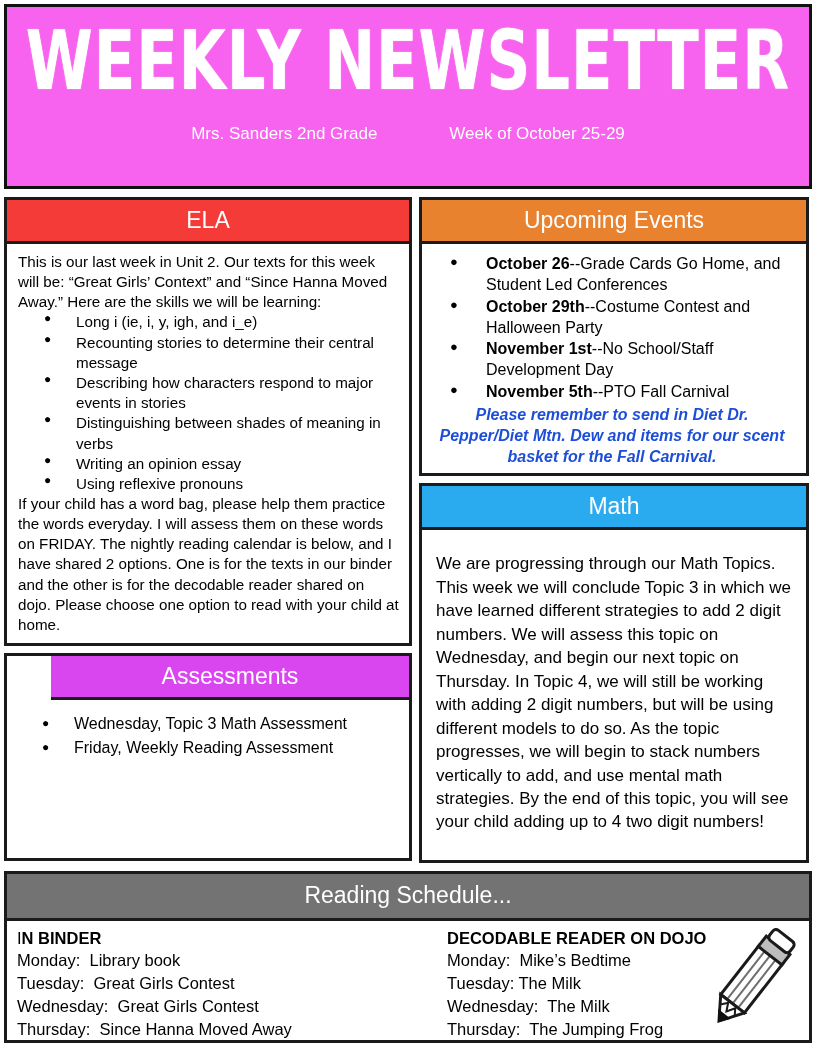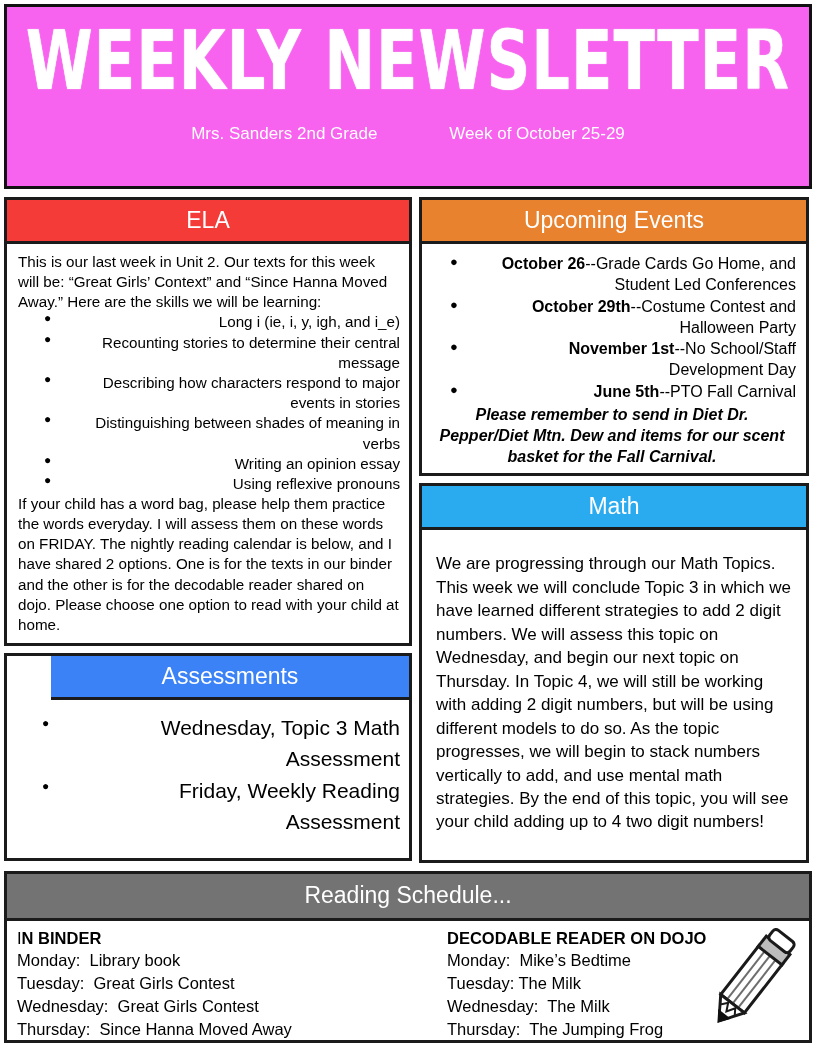--- a/index.html
+++ b/index.html
@@ -74,37 +74,36 @@
   .card-head {
     border-bottom: 3px solid #1b1b1b;
     text-align: center;
     color: #ffffff;
     font-size: 23px;
     line-height: 1.05;
     padding: 8px 4px 9px 4px;
   }
   .head-ela { background: #F43B38; }
   .head-events { background: #E8822F; }
-  .head-assess { background: #3b82f6; margin-left: 44px; }
+  .head-assess { background: #d946ef; margin-left: 44px; }
   .head-math { background: #2BABEF; }
   .head-reading { background: #737373; }
 
   .card-body {
     padding: 8px 9px 8px 11px;
-    font-size: 21px;
+    font-size: 16px;
     line-height: 1.32;
   }
 
   .para { margin: 0; }
 
   ul.bullets {
     list-style: none;
     margin: 0;
     padding: 0;
-    text-align: right;
   }
   ul.bullets > li {
     position: relative;
     padding-left: 58px;
     margin: 0;
     line-height: 1.33;
   }
   ul.bullets > li::before {
     content: "\25CF";
     position: absolute;
@@ -114,21 +113,21 @@
   }
   .card-ela .card-body { font-size: 15.2px; }
   .card-ela ul.bullets > li { padding-left: 58px; }
 
   
   .card-events .card-body { padding: 9px 10px 6px 6px; font-size: 16px; line-height: 1.34; }
   .card-events ul.bullets > li { padding-left: 58px; margin-bottom: 0px; }
   .card-events ul.bullets > li::before { left: 22px; top: 0px; font-size: 13px; }
   .ev-date { font-weight: 700; }
   .events-note {
-    color: #000000;
+    color: #1d4ed8;
     font-weight: 700;
     font-style: italic;
     text-align: center;
     font-size: 16px;
     line-height: 1.32;
     margin-top: 2px;
     padding: 0 8px;
   }
 
   
@@ -215,21 +214,21 @@
 
     <div class="col-right">
 
       <div class="card card-events">
         <div class="card-head head-events">Upcoming Events</div>
         <div class="card-body">
           <ul class="bullets">
             <li><span class="ev-date">October 26</span><span>--Grade Cards Go Home, and Student Led Conferences</span></li>
             <li><span class="ev-date">October 29th</span><span>--Costume Contest and Halloween Party</span></li>
             <li><span class="ev-date">November 1st</span><span>--No School/Staff Development Day</span></li>
-            <li><span class="ev-date">June 5th</span><span>--PTO Fall Carnival</span></li>
+            <li><span class="ev-date">November 5th</span><span>--PTO Fall Carnival</span></li>
           </ul>
           <div class="events-note">Please remember to send in Diet Dr. Pepper/Diet Mtn. Dew and items for our scent basket for the Fall Carnival.</div>
         </div>
       </div>
 
       <div class="card card-math">
         <div class="card-head head-math">Math</div>
         <div class="card-body">We are progressing through our Math Topics.  This week we will conclude Topic 3 in which we have learned different strategies to add 2 digit numbers.  We will assess this topic on Wednesday, and begin our next topic on Thursday.  In Topic 4, we will still be working with adding 2 digit numbers, but will be using different models to do so.  As the topic progresses, we will begin to stack numbers vertically to add, and use mental math strategies.  By the end of this topic, you will see your child adding up to 4 two digit numbers!</div>
       </div>
 

